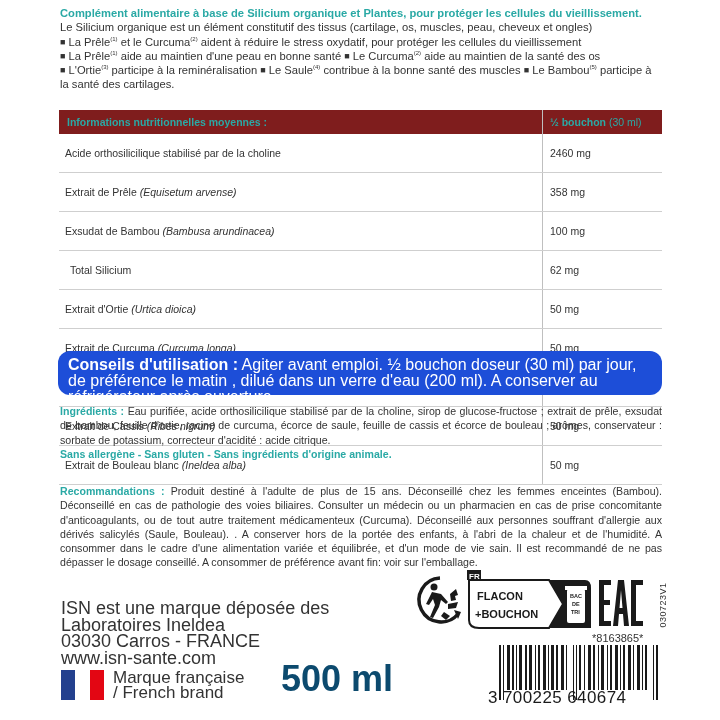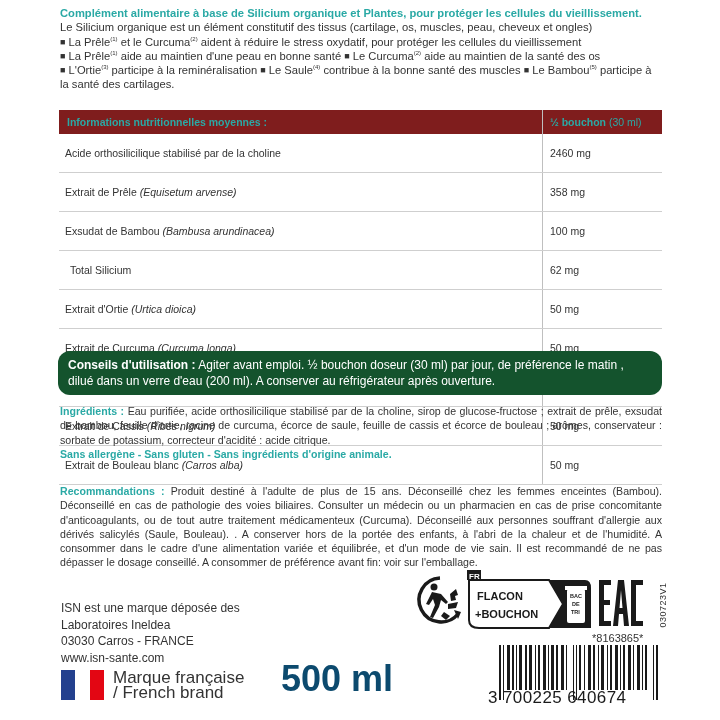--- a/index.html
+++ b/index.html
@@ -32,42 +32,42 @@
     .nutri td {
       height: 38px; padding: 0 0 0 6px; border-bottom: 1px solid #cfcfcf;
       color: #333;
     }
     .nutri td.col2 { border-left: 1px solid #bfbfbf; width: 112px; padding-left: 7px; }
     .nutri td.indent { padding-left: 11px; }
     .nutri td i { font-style: italic; }
 
     .usage {
       position: absolute; left: 58px; top: 351px; width: 604px; height: 44px;
-      background: #14532d; border-radius: 12px; color: #ffffff;
-      font-size: 12px; line-height: 16px; padding: 3px 10px; box-sizing: border-box;
+      background: #1d4ed8; border-radius: 12px; color: #ffffff;
+      font-size: 16px; line-height: 16px; padding: 3px 10px; box-sizing: border-box;
     }
     .usage b { font-weight: bold; }
     .usage-text { display: block; padding-top: 3px; }
 
     .ingredients {
       position: absolute; left: 60px; top: 404px; width: 602px;
       font-size: 10.6px; line-height: 14.3px; color: #333; text-align: justify;
     }
     .ingredients .label { color: #2aa9a5; font-weight: bold; }
     .ingredients .allergens { color: #2aa9a5; font-weight: bold; display: block; text-align: left; }
 
     .reco {
       position: absolute; left: 60px; top: 484px; width: 602px;
       font-size: 10.6px; line-height: 14.3px; color: #333; text-align: justify;
     }
     .reco .label { color: #2aa9a5; font-weight: bold; }
 
     .brand {
       position: absolute; left: 61px; top: 600px; width: 280px;
-      font-size: 12px; line-height: 16.7px; color: #333;
+      font-size: 18px; line-height: 16.7px; color: #333;
     }
     .brand .bold { font-weight: normal; }
     .flag { position: absolute; left: 61px; top: 670px; width: 44px; height: 30px; }
     .flag .blue { position: absolute; left: 0; top: 0; width: 14px; height: 30px; background: #23408e; }
     .flag .red { position: absolute; left: 29px; top: 0; width: 14px; height: 30px; background: #e30613; }
     .french-brand {
       position: absolute; left: 113px; top: 670px; font-size: 17px; line-height: 15px; color: #333;
     }
     .volume {
       position: absolute; left: 281px; top: 659px; font-size: 36px; line-height: 40px; color: #0c4a6e;
@@ -146,21 +146,21 @@
       </tr>
     <tr>
         <td><span>Extrait de Saule blanc </span><i>(Salix alba)</i></td>
         <td class="col2">50 mg</td>
       </tr>
     <tr>
         <td><span>Extrait de Cassis </span><i>(Ribes nigrum)</i></td>
         <td class="col2">50 mg</td>
       </tr>
     <tr>
-        <td><span>Extrait de Bouleau blanc </span><i>(Carros alba)</i></td>
+        <td><span>Extrait de Bouleau blanc </span><i>(Ineldea alba)</i></td>
         <td class="col2">50 mg</td>
       </tr>
   </tbody>
 </table>
 
 <div class="usage">
   <span class="usage-text"><b>Conseils d'utilisation :</b><span> Agiter avant emploi. ½ bouchon doseur (30 ml) par jour, de préférence le matin , dilué dans un verre d'eau (200 ml). A conserver au réfrigérateur après ouverture.</span></span>
 </div>
 
 <div class="ingredients">

